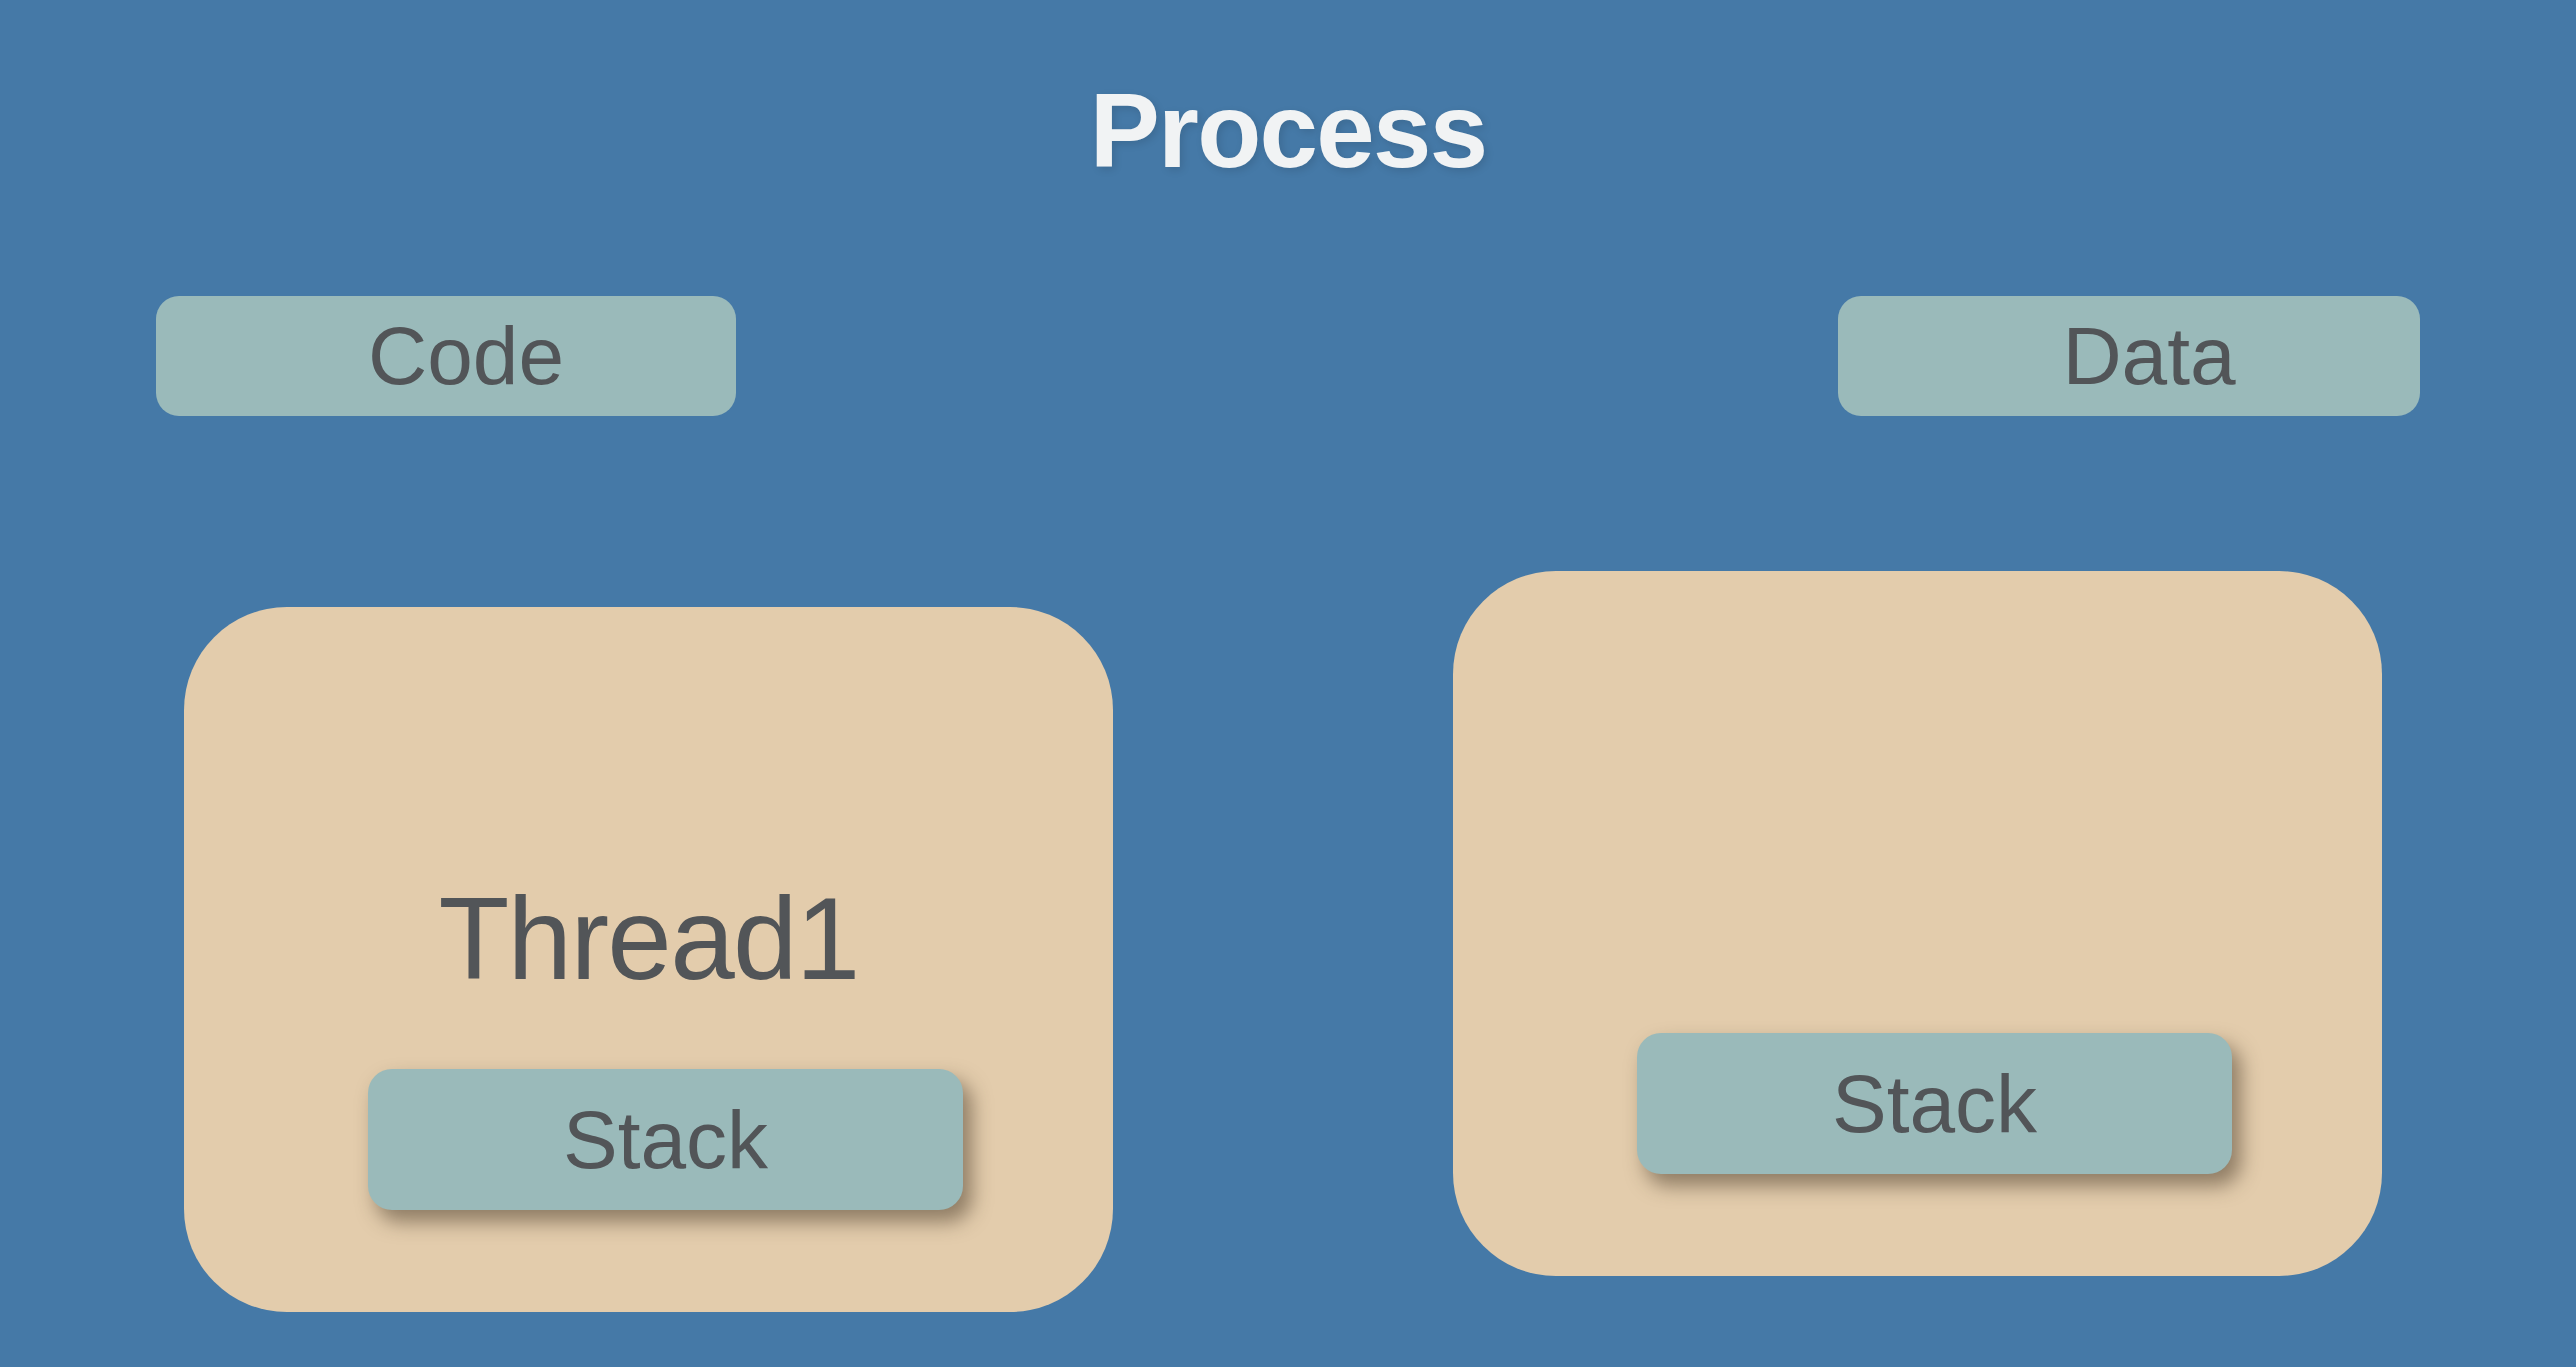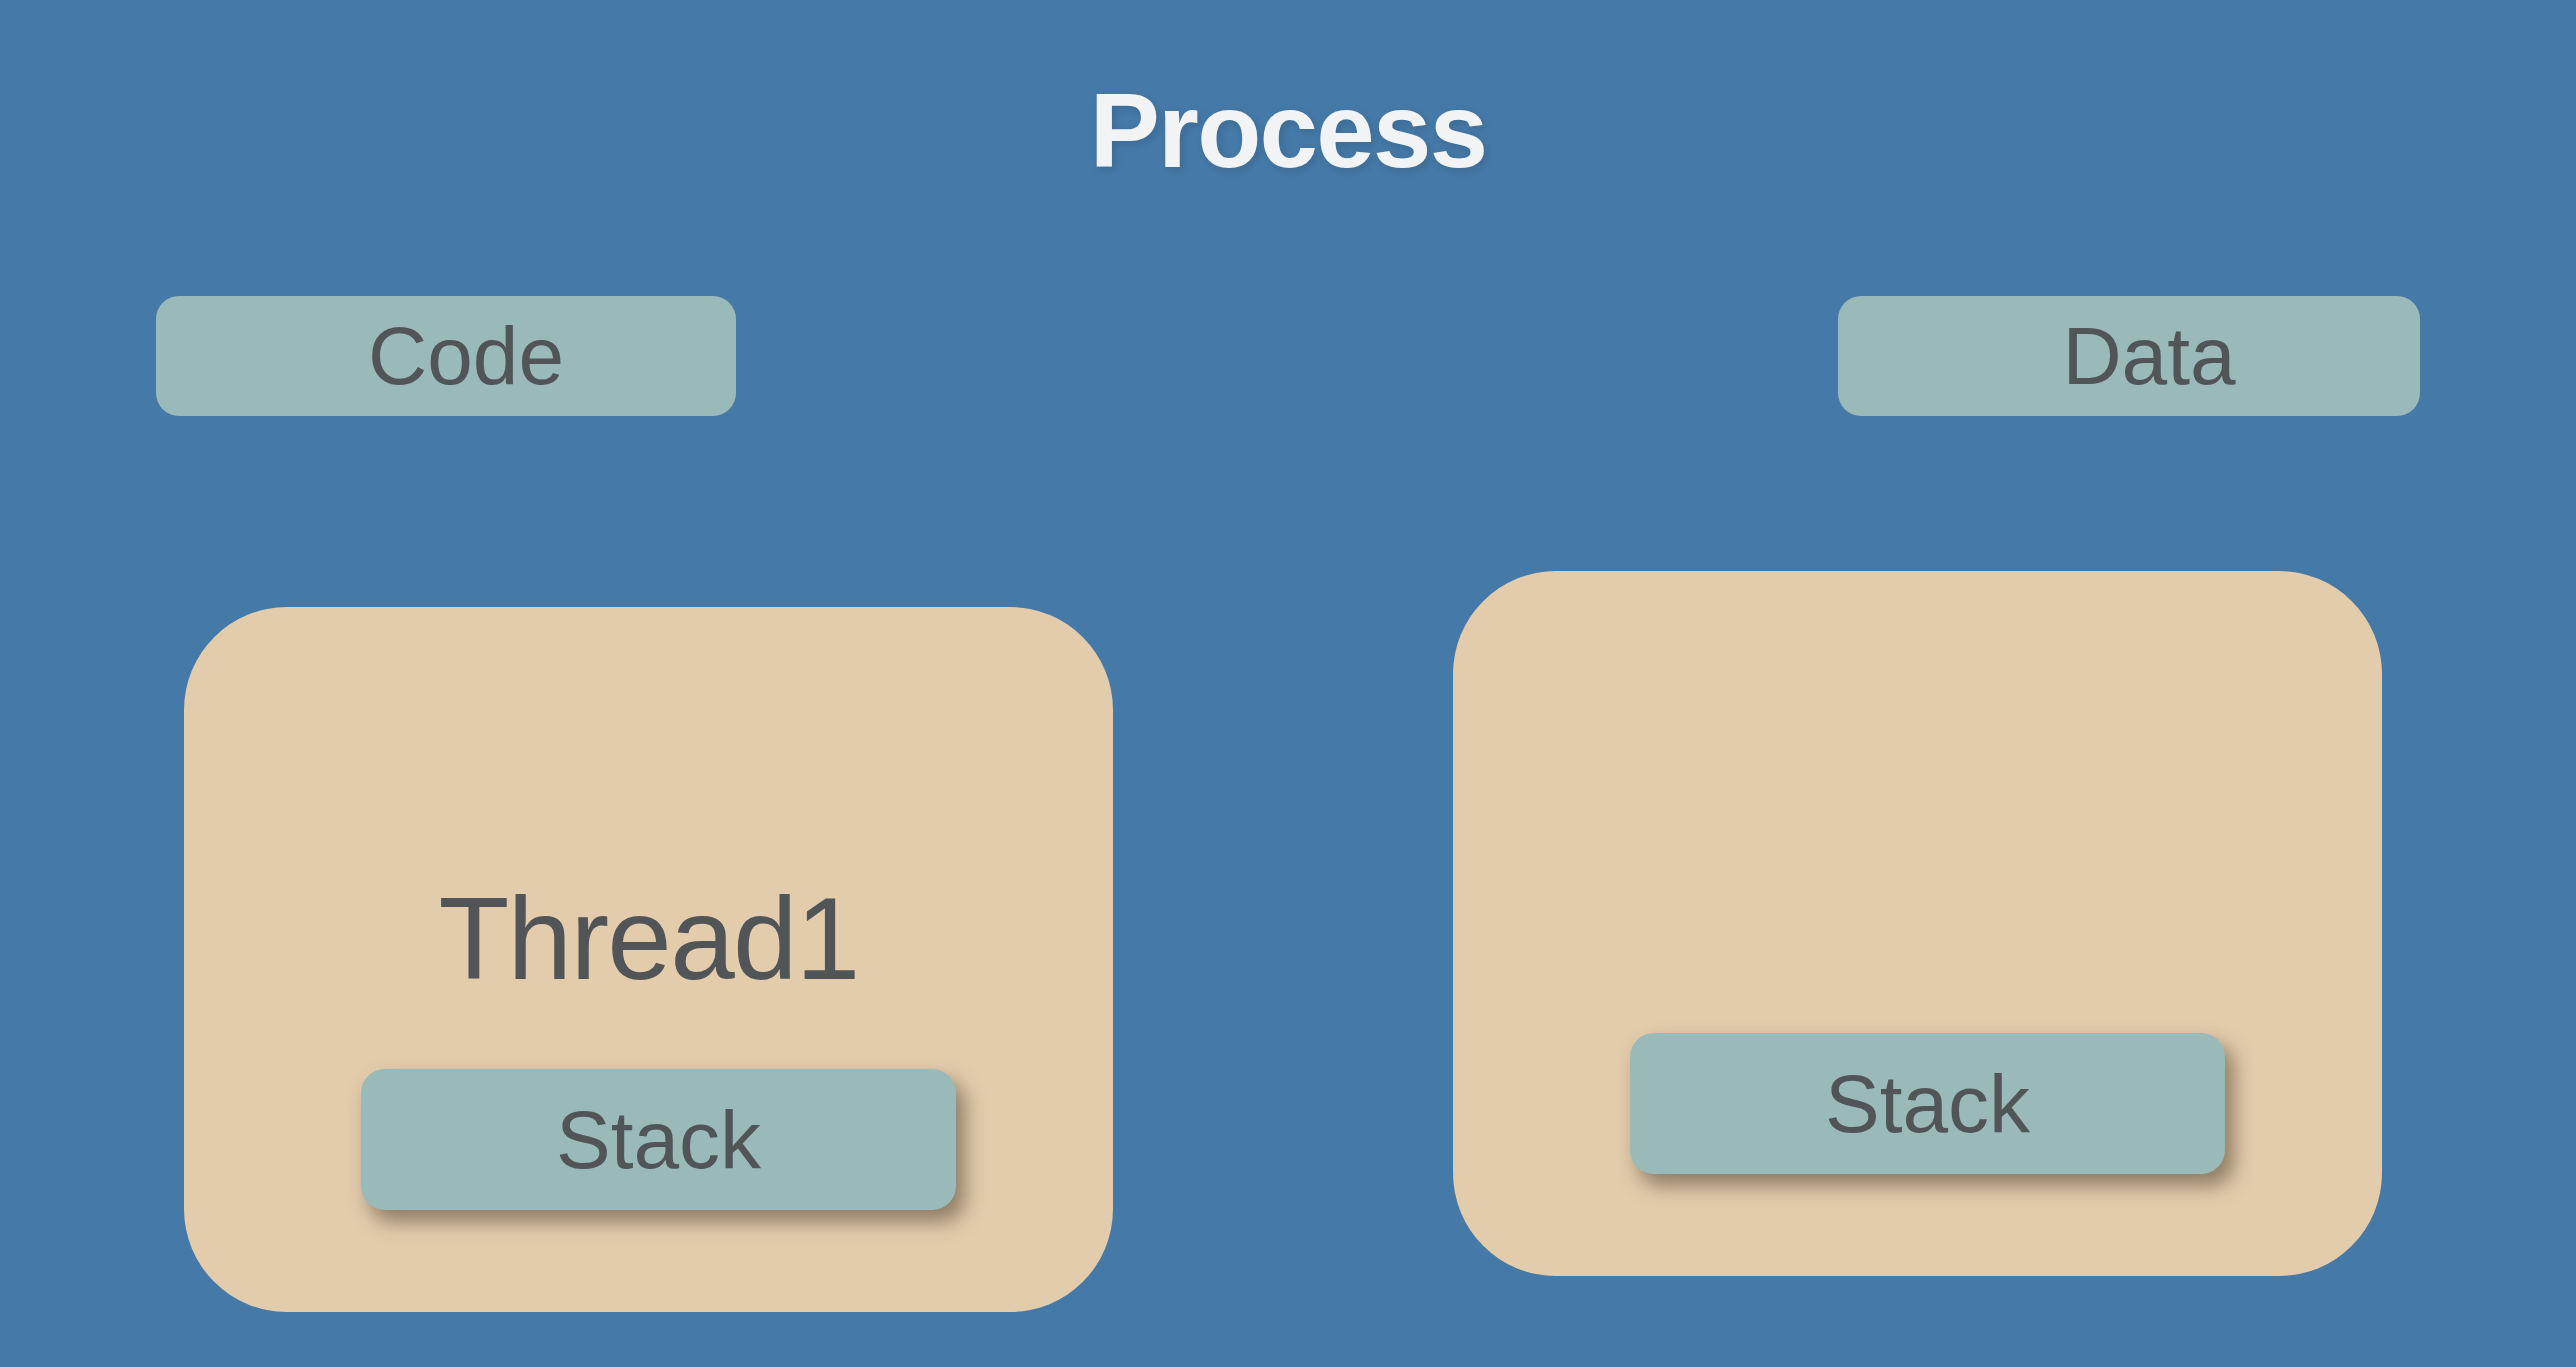--- a/index.html
+++ b/index.html
@@ -74,21 +74,21 @@
     left: 0;
     width: 100%;
     text-align: center;
     font-size: 116px;
     line-height: 1;
     letter-spacing: -1.7px;
     color: var(--label-text);
   }
   .stack-chip {
     position: absolute;
-    left: 177px;
+    left: 184px;
     top: 462px;
     width: 595px;
     height: 141px;
     border-radius: 24px;
     background: var(--segment-fill);
     display: flex;
     align-items: center;
     justify-content: center;
     box-shadow: 8.6px 11.2px 19px rgba(62, 48, 32, 0.5);
   }

